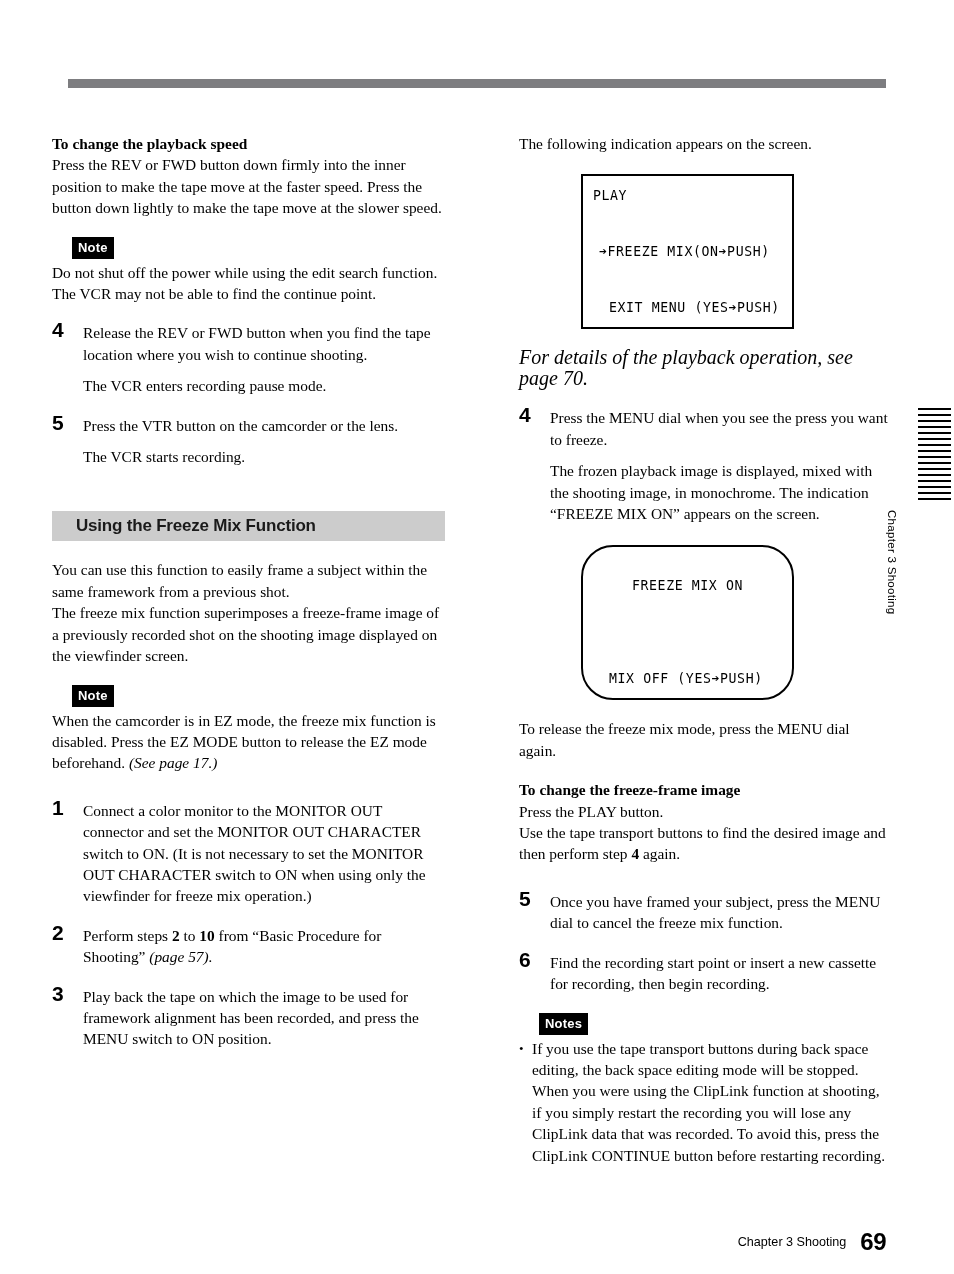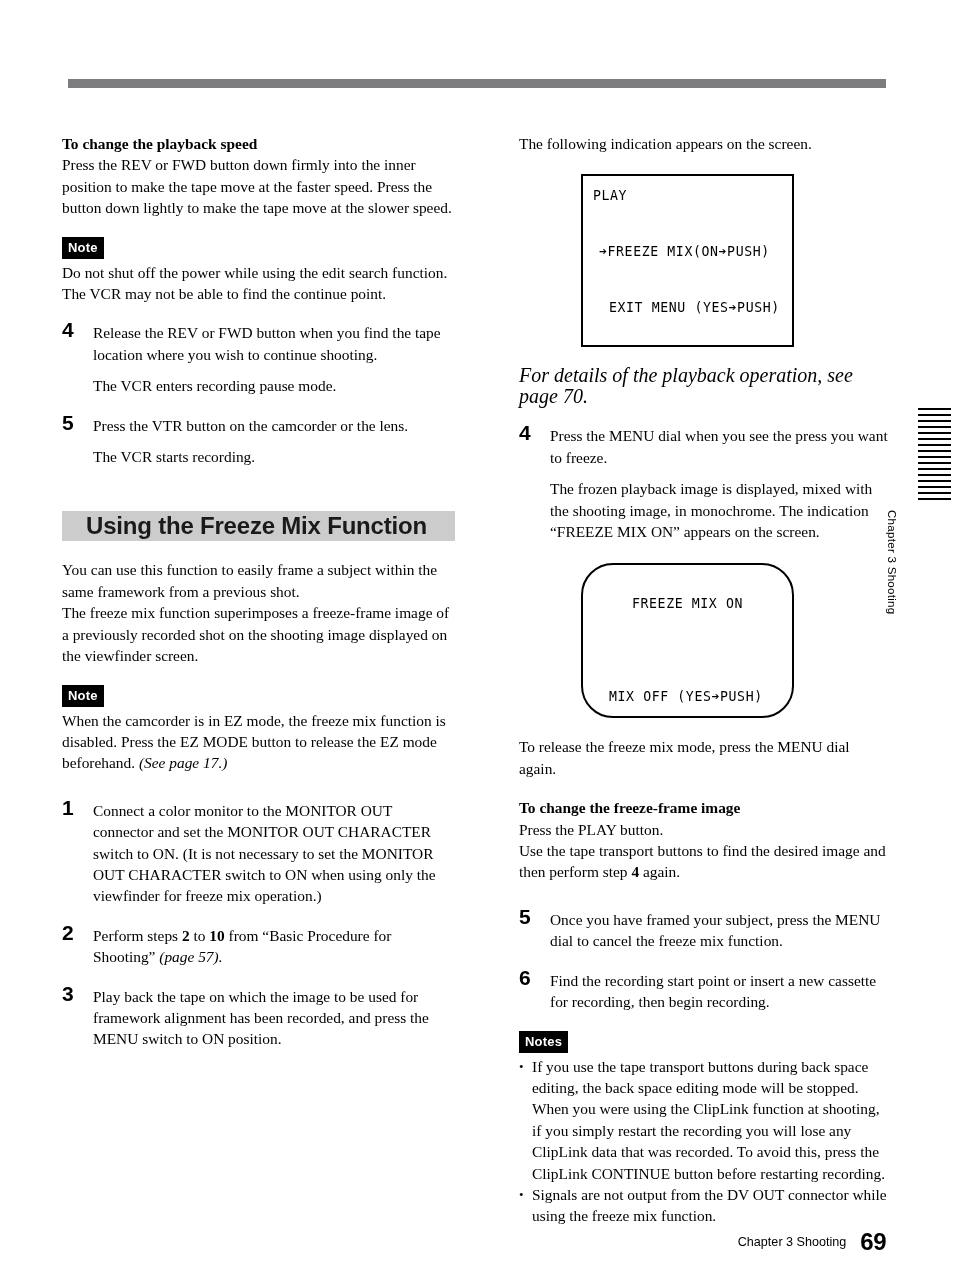--- a/index.html
+++ b/index.html
@@ -32,21 +32,21 @@
     height: 9px;
     background: #7d7d80;
   }
 
   
   .col {
     position: absolute;
     top: 133px;
     width: 390px;
   }
-  .col-left  { left: 62px;  }
+  .col-left  { left: 52px;  }
   .col-right { left: 519px; width: 370px; }
 
   p {
     margin: 0;
     font-size: 15.4px;
     line-height: 21.4px;
     text-align: left;
   }
 
   .gap-s { height: 10px; }
@@ -60,38 +60,39 @@
   .note-badge {
     display: inline-block;
     background: #000000;
     color: #ffffff;
     font-family: "Liberation Sans", sans-serif;
     font-weight: bold;
     font-size: 13px;
     line-height: 13px;
     padding: 4px 6px 5px 6px;
     letter-spacing: 0.2px;
+    margin-left: 20px;
   }
   .note-badge-wrap { margin: 0 0 3px 0; }
 
   
   .section-head {
     position: relative;
     background: #cccccc;
     height: 30px;
     width: 393px;
     margin: 0;
   }
   .section-head span {
     position: absolute;
     left: 24px;
     top: 4px;
     font-family: "Liberation Sans", sans-serif;
     font-weight: bold;
-    font-size: 24px;
+    font-size: 17px;
     line-height: 22px;
     letter-spacing: -0.2px;
     color: #1a1a1a;
   }
 
   
   .step {
     position: relative;
     padding-left: 31px;
   }
@@ -125,21 +126,21 @@
     border: 2px solid #000000;
     background: #ffffff;
     font-family: "DejaVu Sans Mono", monospace;
     font-size: 13.2px;
     letter-spacing: 0.6px;
     line-height: 16px;
     box-sizing: border-box;
   }
   .screen-1 {
     width: 213px;
-    height: 173px;
+    height: 155px;
     margin: 20px 0 0 62px;
     position: relative;
   }
   .screen-1 .l1 { position: absolute; left: 10px;  top: 12px; }
   .screen-1 .l2 { position: absolute; left: 16px;  top: 68px; }
   .screen-1 .l3 { position: absolute; left: 26px;  top: 124px; text-align: right; }
 
   .screen-2 {
     width: 213px;
     height: 155px;
@@ -340,23 +341,20 @@
 
     <div class="gap-m"></div>
 
     <div class="note-badge-wrap">
       <span class="note-badge">Notes</span>
     </div>
 
     <div class="bullet">
       <p>If you use the tape transport buttons during back space editing, the back space editing mode will be stopped.  When you were using the ClipLink function at shooting, if you simply restart the recording you will lose any ClipLink data that was recorded.  To avoid this, press the ClipLink CONTINUE button before restarting recording.</p>
     </div>
-    <div class="bullet">
-      <p>Signals are not output from the DV OUT connector while using the freeze mix function.</p>
-    </div>
 
   </div>
 
   <div class="thumb-index">
     <i></i>
     <i></i>
     <i></i>
     <i></i>
     <i></i>
     <i></i>

